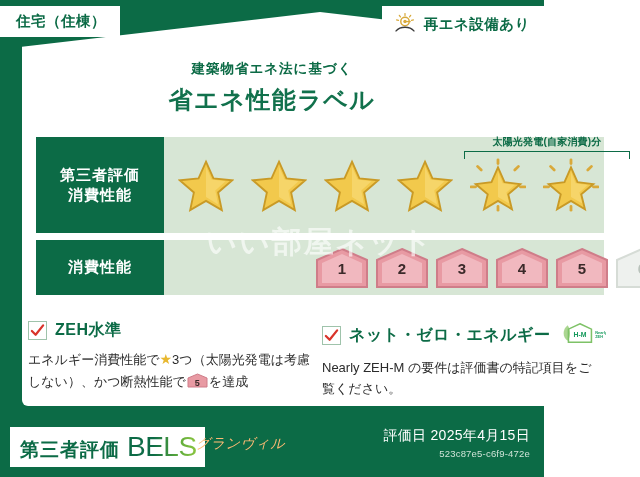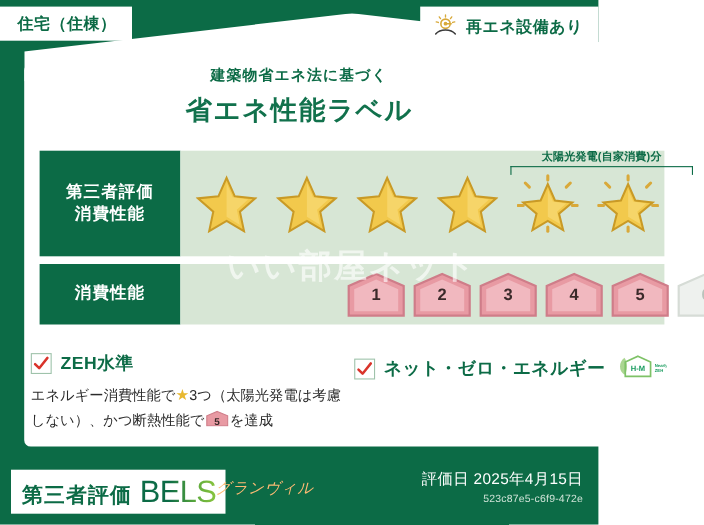--- a/index.html
+++ b/index.html
@@ -387,20 +387,21 @@
         <span>
           <svg class="zehm-logo" viewBox="0 0 60 32">
             <path d="M10 6 C3 11 3 22 10 26 C14 22 14 11 10 6 Z" fill="#9ccf7e" opacity=".85"></path>
             <polygon points="26,4 41,11 41,28 11,28 11,11" fill="none" stroke="#7ec267" stroke-width="2"></polygon>
             <text x="26" y="21" font-family="Liberation Sans, sans-serif" font-size="9" font-weight="bold" fill="#159a5c" text-anchor="middle">H-M</text>
             <text x="46" y="17" font-family="Liberation Sans, sans-serif" font-size="5" font-weight="bold" fill="#159a5c">Nearly</text>
             <text x="46" y="23" font-family="Liberation Sans, sans-serif" font-size="5" font-weight="bold" fill="#159a5c">ZEH</text>
           </svg>
         </span>
       </div>
+      <div class="crit-text">Nearly ZEH-M の要件は評価書の特記項目をご覧ください。</div>
     </div>
   </div>
 
   <div class="footer">
     <div class="bels-box">
       <span class="jp">第三者評価</span>
       <span class="bels">BELS</span>
     </div>
     <div class="owner">グランヴィル</div>
     <div class="eval">

